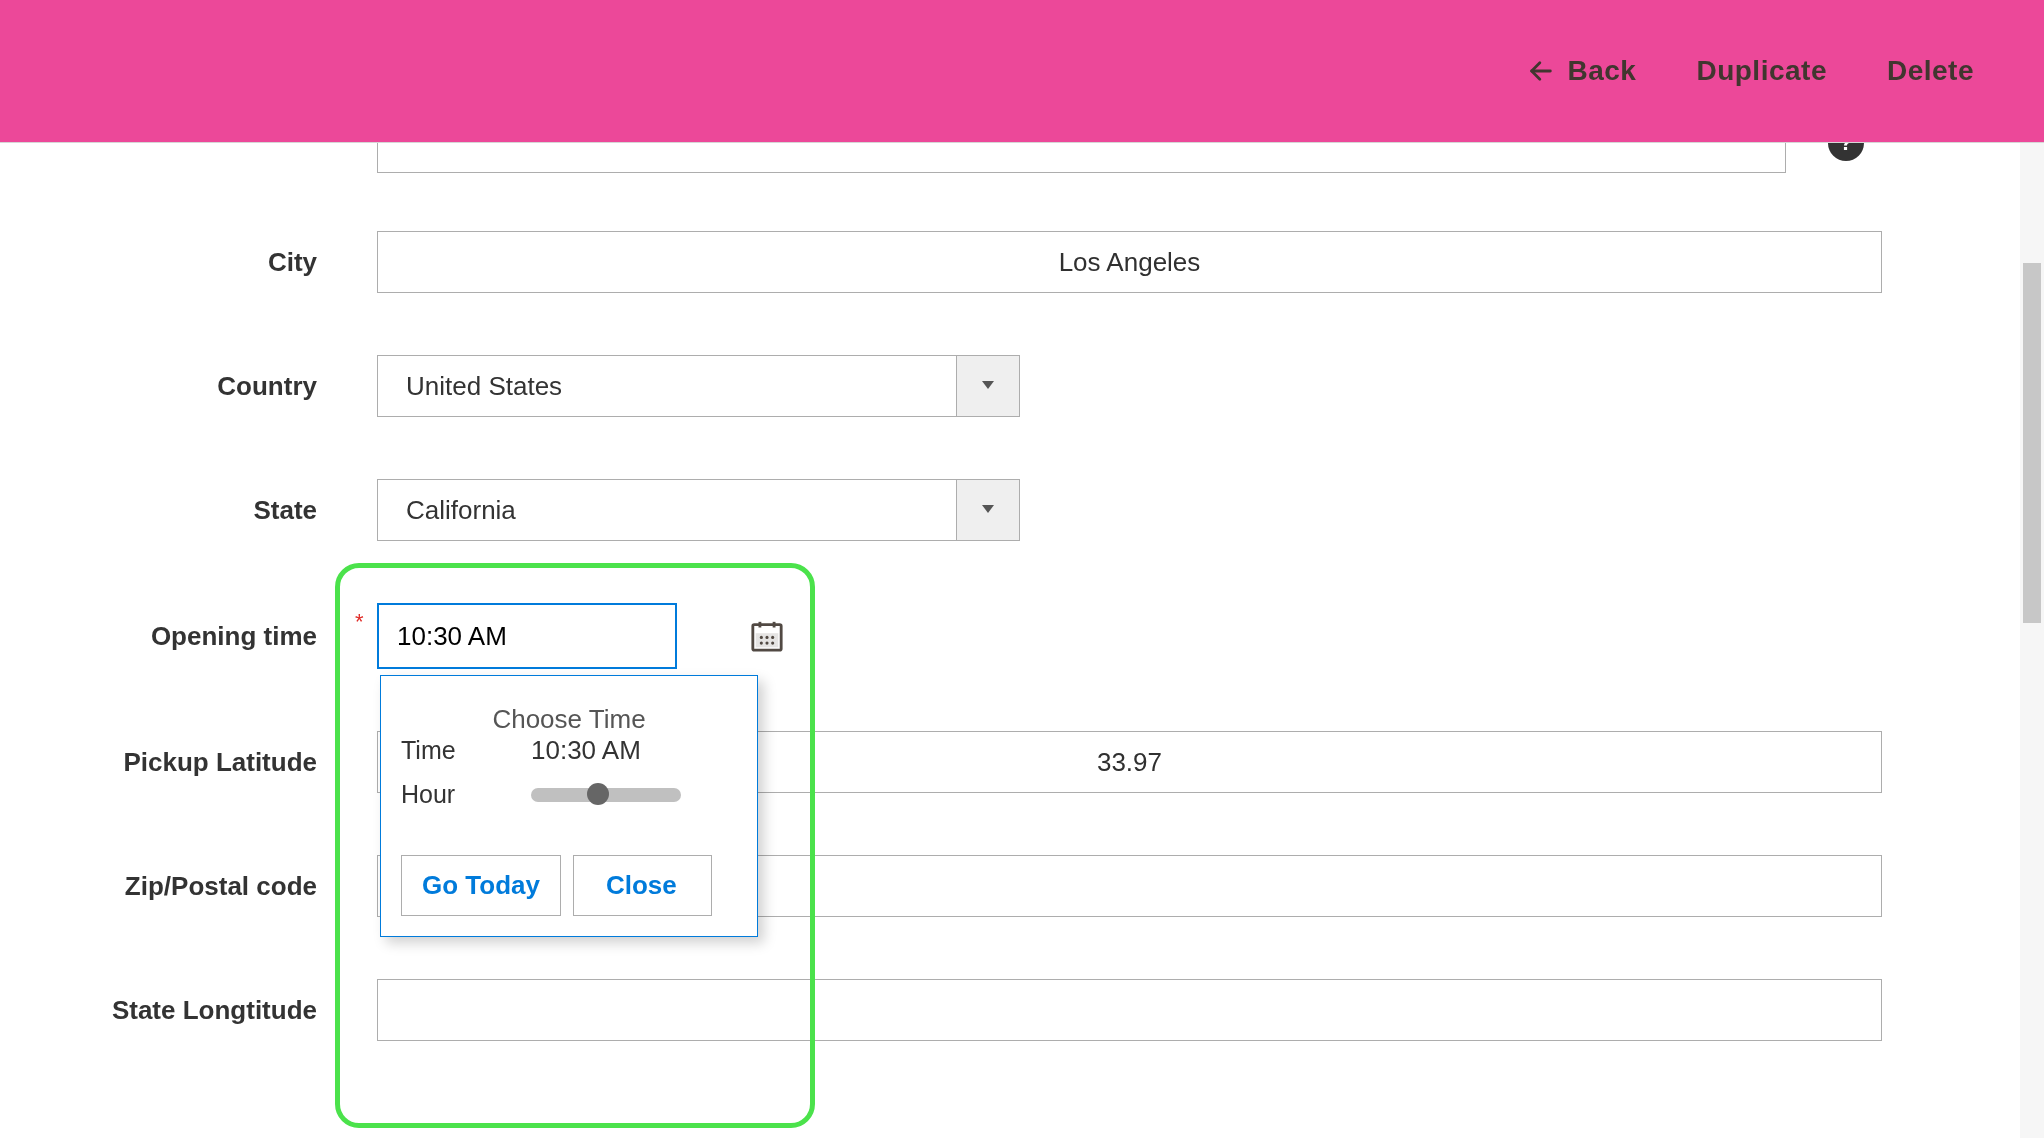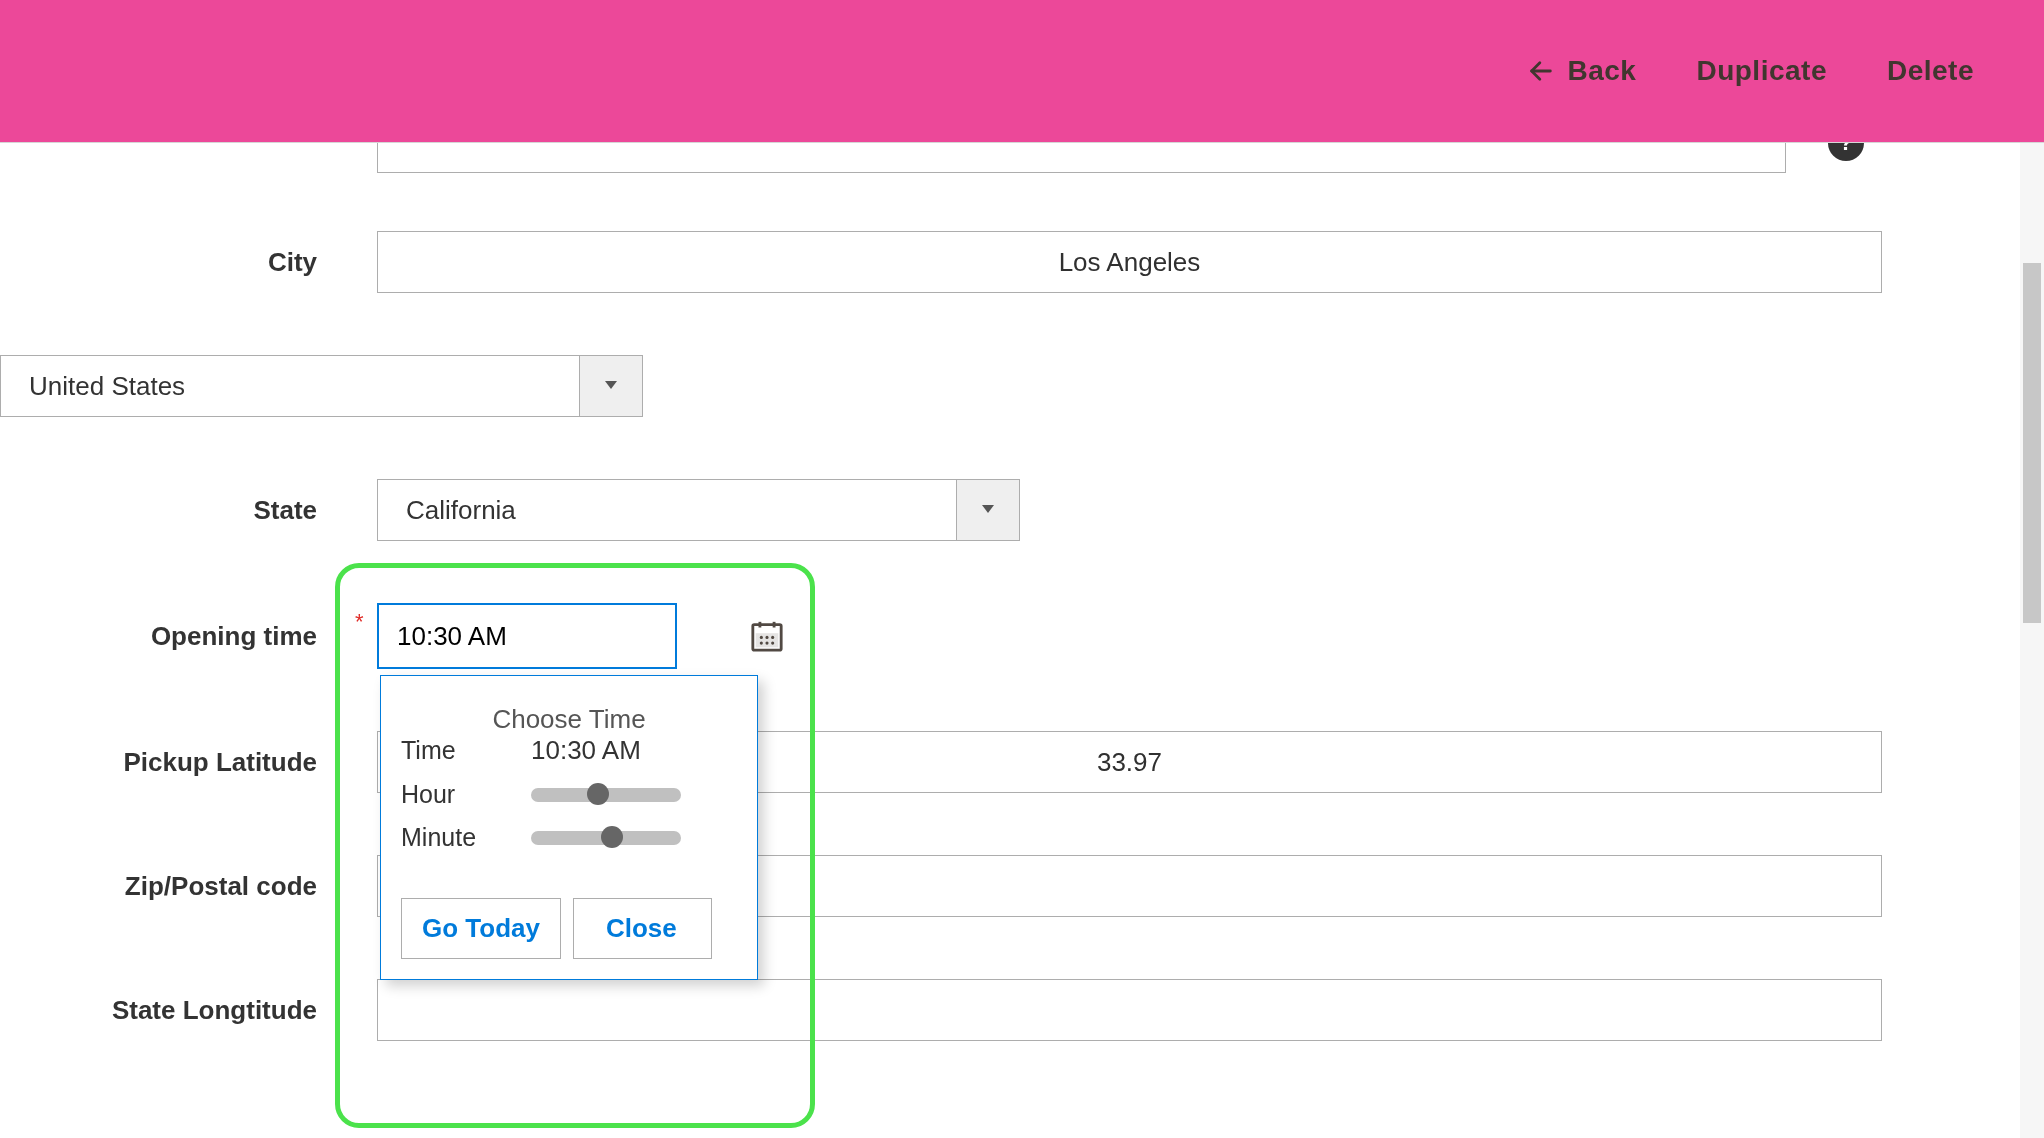--- a/index.html
+++ b/index.html
@@ -278,20 +278,21 @@
   <div class="field-row">
     <div class="label-cell">City</div>
     <div class="input-cell">
       <input class="text-input wide" type="text" value="Los Angeles" style="">
     </div>
   </div>
 
   <div class="spacer-62"></div>
 
   <div class="field-row">
+    <div class="label-cell">Country</div>
     <div class="input-cell">
       <div class="select-wrap">
         <div class="select-main">United States</div>
         <div class="select-btn">
           <span><svg viewBox="0 0 16 12">
                 <polygon points="2,2 14,2 8,10" fill="#555"></polygon>
               </svg></span>
         </div>
       </div>
     </div>
@@ -371,26 +372,20 @@
     <div class="tp-row">
       <div class="tp-label">Time</div>
       <div class="tp-value">10:30 AM</div>
     </div>
     <div class="tp-row">
       <div class="tp-label">Hour</div>
       <div class="slider-track">
         <div class="slider-thumb" id="hour-thumb" style="left: 56px;"></div>
       </div>
     </div>
-    <div class="tp-row">
-      <div class="tp-label">Minute</div>
-      <div class="slider-track">
-        <div class="slider-thumb" id="minute-thumb" style="left: 70px;"></div>
-      </div>
-    </div>
     <div class="tp-buttons">
       <button class="tp-btn">Go Today</button>
       <button class="tp-btn" style="padding-left:32px;padding-right:34px;">Close</button>
     </div>
   </div>
 
   <div class="green-frame"></div>
 
 </div>
 

